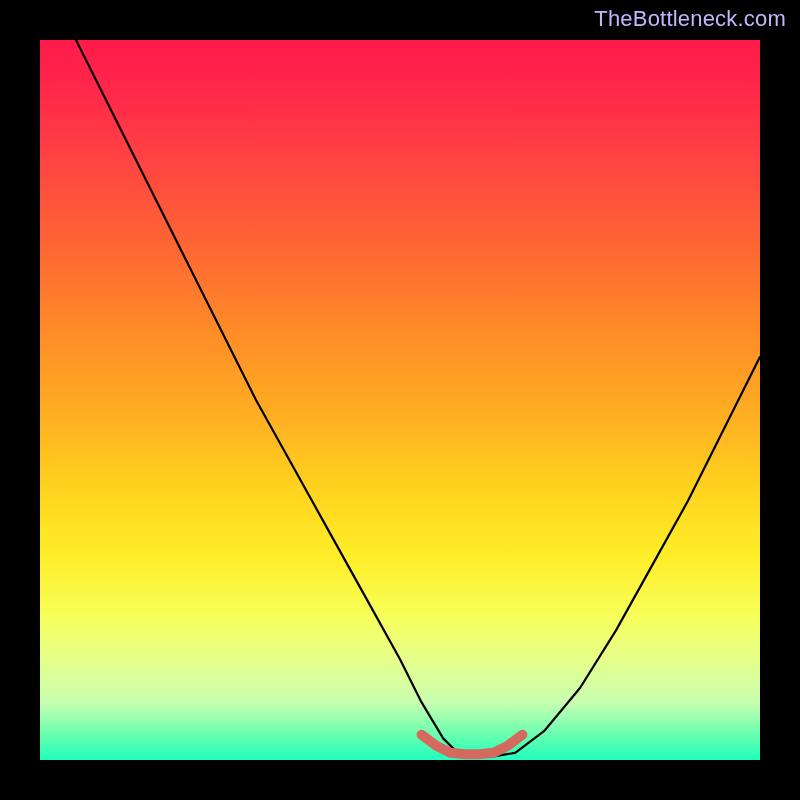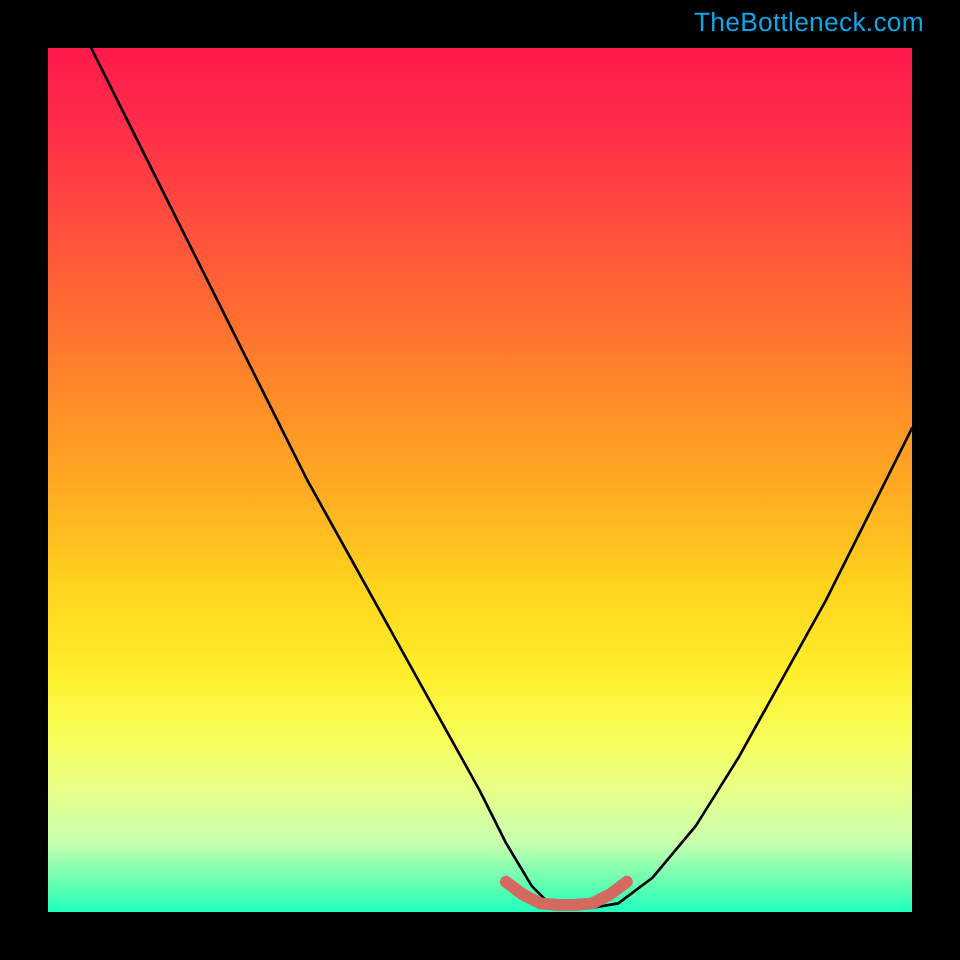--- a/index.html
+++ b/index.html
@@ -35,22 +35,22 @@
       #f7ff5a 80%,
       #e6ff8a 86%,
       #c8ffb0 92%,
       #5effb0 97%,
       #20ffc0 100%
     );
   }
   .watermark {
     position: absolute;
     top: 6px;
-    right: 30px;
-    color: #0ea5e9;
+    right: 14px;
+    color: #c4b5fd;
     font-size: 22px;
     font-weight: 500;
     letter-spacing: 0.2px;
     user-select: none;
   }
   svg.curve {
     position: absolute;
     left: 0;
     top: 0;
     width: 720px;

